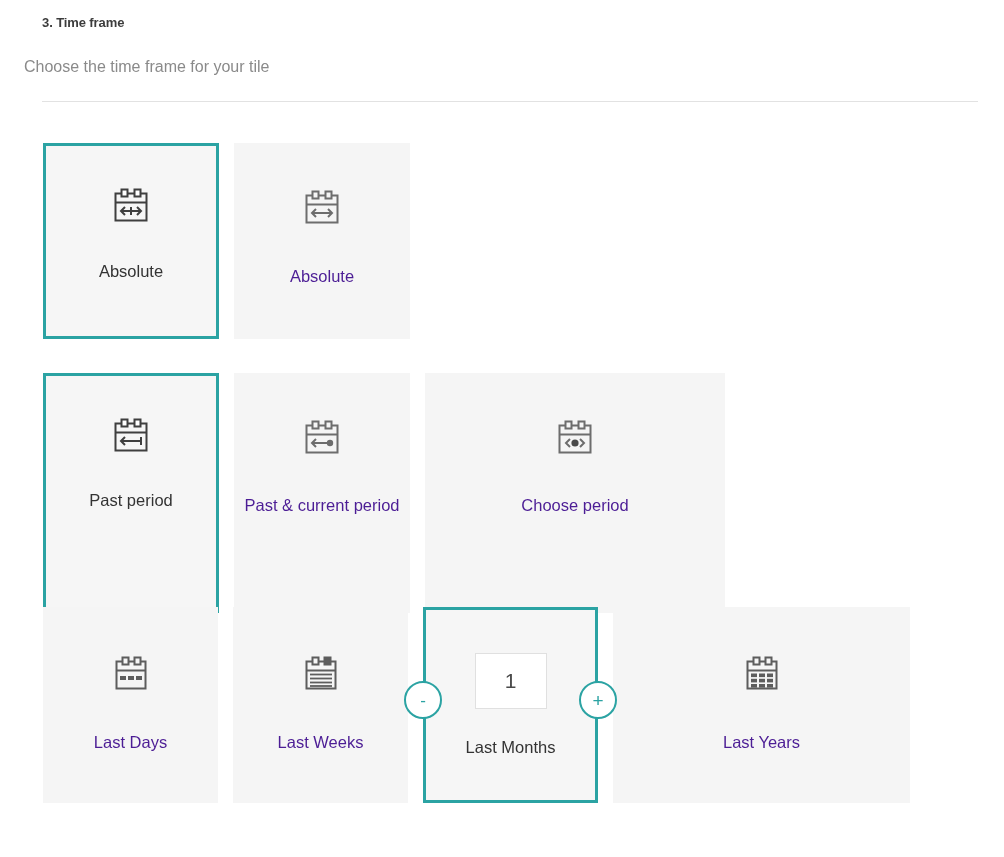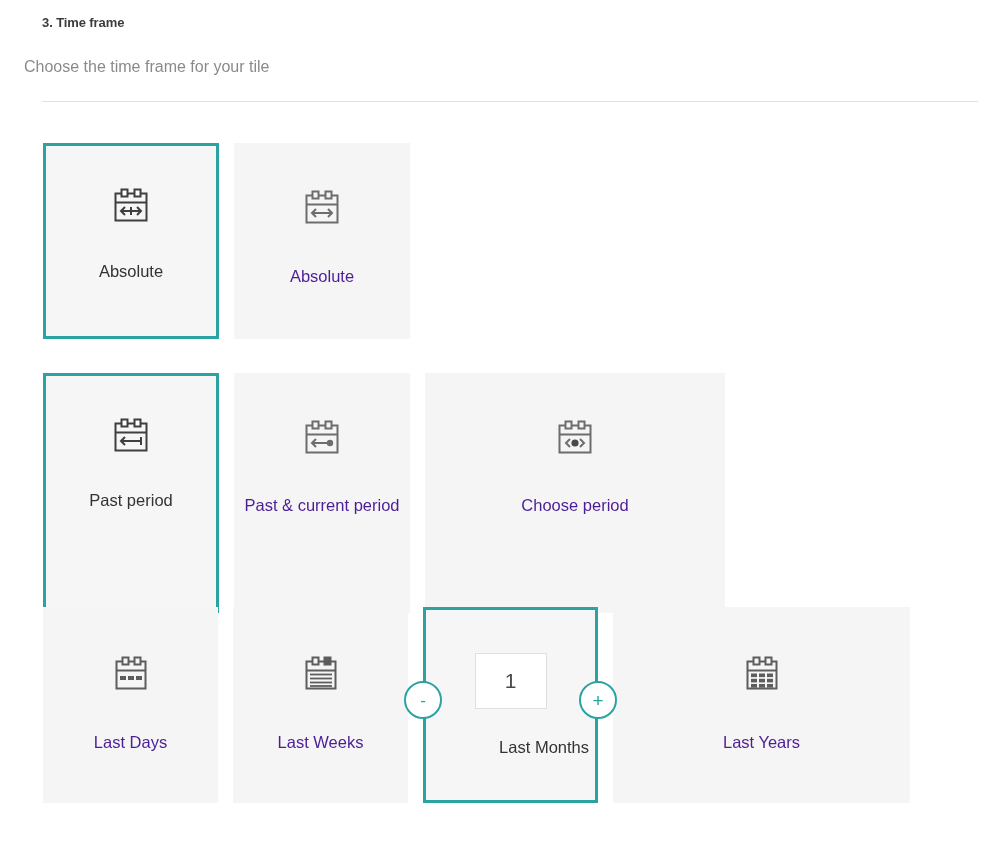--- a/index.html
+++ b/index.html
@@ -107,21 +107,21 @@
   #row-period .tile-icon { margin-top: 42px; }
   #row-period .tile-label { margin-top: 30px; }
   #row-period .tile.selected .tile-icon { margin-top: 40px; }
   #row-period .tile.selected .tile-label { margin-top: 27px; }
 
   
   #row-unit .tile { width: 175px; height: 196px; margin-right: 15px; }
   #row-unit .tile:nth-child(4) { width: 297px; }
   #row-unit .tile-icon { margin-top: 43px; }
   #row-unit .tile-label { margin-top: 30px; }
-  #row-unit .tile.selected .tile-label { margin-top: 27px; text-align: right; }
+  #row-unit .tile.selected .tile-label { margin-top: 27px; }
 
   
   .stepper-value {
     width: 72px;
     height: 56px;
     background: #ffffff;
     border: 1px solid #e0e0e0;
     box-sizing: border-box;
     display: flex;
     align-items: center;

